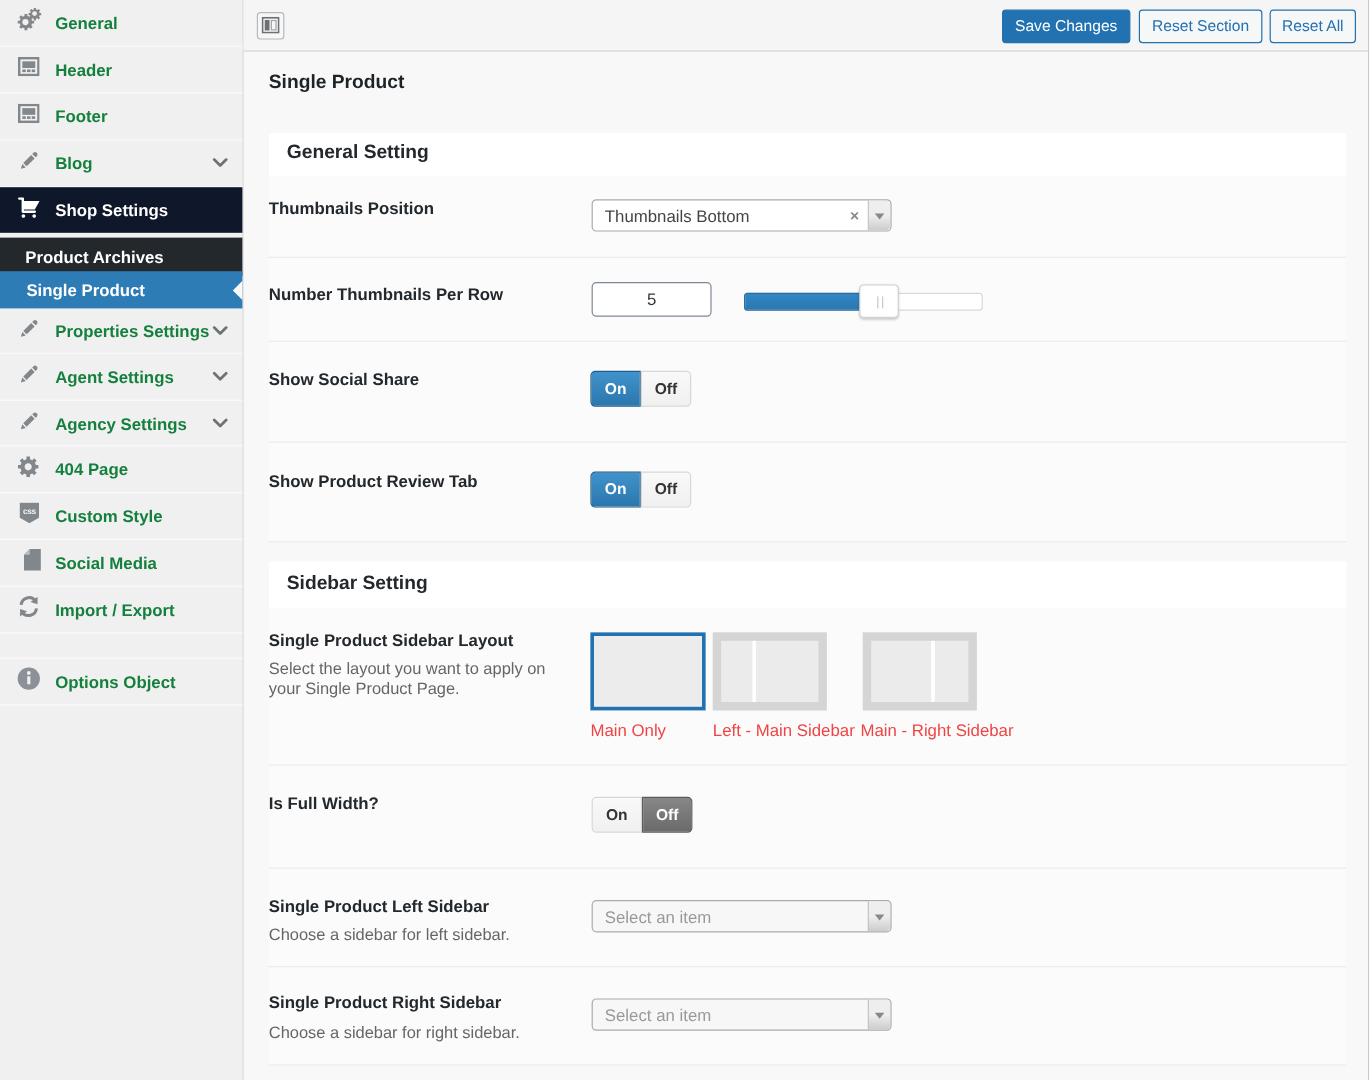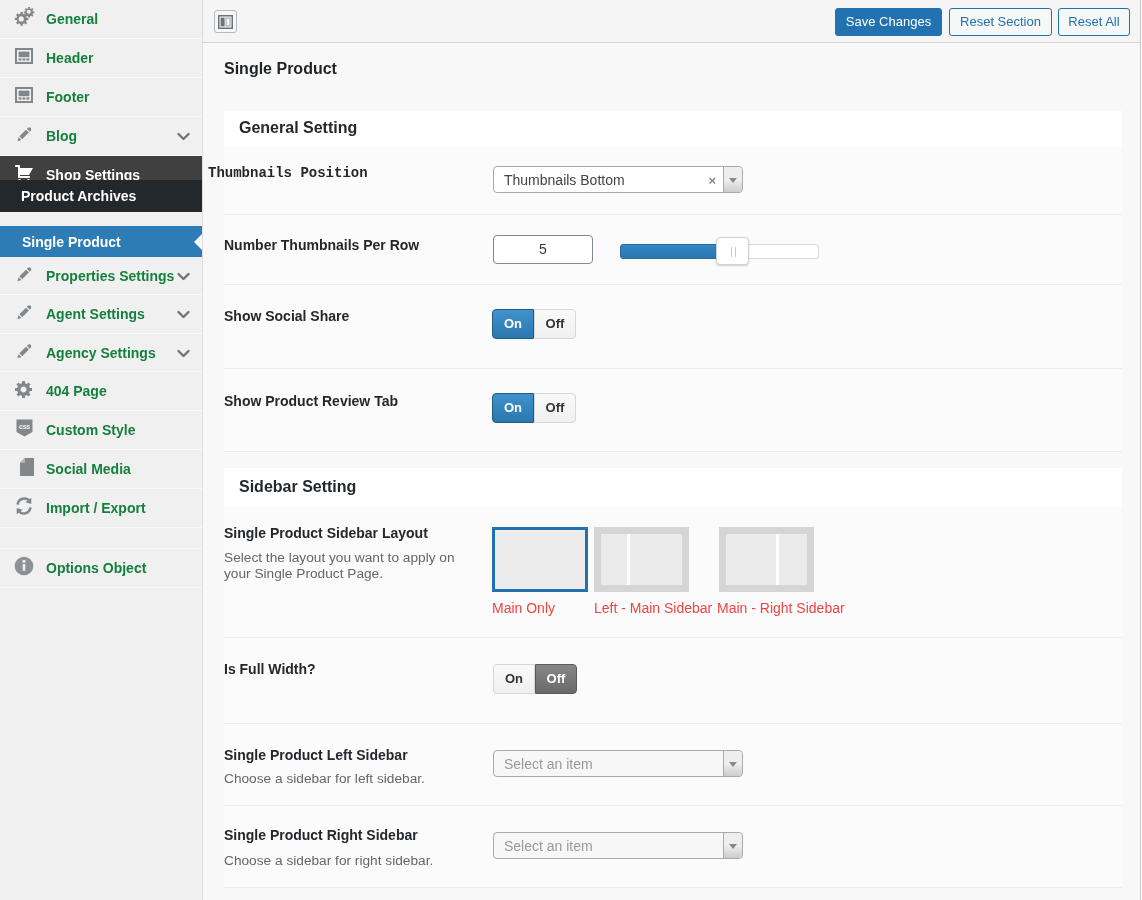--- a/index.html
+++ b/index.html
@@ -6,21 +6,21 @@
 html,body { width:1142px; height:900px; overflow:hidden; }
 body { position:relative; background:#f8f8f8; }
 
 
 #sidebar { position:absolute; left:0; top:0; width:203px; height:900px; background:#f0f0f0; border-right:1px solid #ddd; }
 .mitem { position:absolute; left:0; width:202px; border-bottom:1px solid #fafafa; }
 .mitem .txt { position:absolute; left:46px; top:50%; transform:translateY(-50%); font-size:14px; font-weight:bold; color:#15803d; }
 .mitem .ico { position:absolute; left:14px; top:50%; transform:translateY(-50%); width:20px; text-align:center; }
 .mitem .chev { position:absolute; right:12px; top:50%; transform:translateY(-50%); }
 .mitem.h39 { height:39px; }
-.m-gray { background:#404040; }
+.m-gray { background:#0f172a; }
 .m-gray .txt { color:#fff; text-shadow:0 -1px 0 rgba(0,0,0,0.25); }
 .m-dark { background:#23282d; }
 .m-dark .txt { position:absolute; left:21px; top:50%; transform:translateY(-50%); font-size:14px; font-weight:bold; color:#fff; }
 .m-blue { background:#2e7cb5; }
 .m-blue .txt { position:absolute; left:22px; top:50%; transform:translateY(-50%); font-size:14px; font-weight:bold; color:#fff; }
 .m-blue .notch { position:absolute; right:0; top:50%; margin-top:-8px; width:0; height:0; border-top:8px solid transparent; border-bottom:8px solid transparent; border-right:8px solid #f9f9f9; }
 
 
 #topbar { position:absolute; left:203px; right:0; top:0; height:43px; background:#f5f5f5; border-bottom:1px solid #d4d4d4; }
 #layoutbtn { position:absolute; left:11px; top:10px; width:23px; height:23px; background:#f7f7f7; border:1px solid #b4b9be; border-radius:3px; text-align:center; line-height:20px; }
@@ -121,21 +121,21 @@
     <span class="chev"><svg width="13" height="9" viewBox="0 0 13 9">
           <path d="M1.5 2 L6.5 7 L11.5 2" stroke="#6e7377" stroke-width="2.3" fill="none" stroke-linecap="round" stroke-linejoin="round"></path>
         </svg></span>
   </div>
   <div class="mitem m-gray" style="top:156px; height:38px; border-bottom:none;">
     <span class="ico"><svg width="20" height="20" viewBox="0 0 20 20">
           <path fill="#fff" d="M6 13h9c.55 0 1 .45 1 1s-.45 1-1 1H5c-.55 0-1-.45-1-1V4H2c-.55 0-1-.45-1-1s.45-1 1-1h3c.55 0 1 .45 1 1v2h13l-4 7H6v1zm-.5 3c.83 0 1.5.67 1.5 1.5S6.33 19 5.5 19 4 18.33 4 17.5 4.67 16 5.5 16zm9 0c.83 0 1.5.67 1.5 1.5s-.67 1.5-1.5 1.5-1.5-.67-1.5-1.5.67-1.5 1.5-1.5z"></path>
         </svg></span>
     <span class="txt">Shop Settings</span>
   </div>
-  <div class="mitem m-dark" style="top:180px; height:32px; border-bottom:none;">
+  <div class="mitem m-dark" style="top:198px; height:32px; border-bottom:none;">
     <span class="txt">Product Archives</span>
   </div>
   <div class="mitem m-blue" style="top:226px; height:31px; border-bottom:none;">
     <span class="txt">Single Product</span>
     <span class="notch"></span>
   </div>
   <div class="mitem" style="top:257px; height:38px;">
     <span class="ico"><svg width="19" height="19" viewBox="0 0 20 20">
           <g fill="#82878c">
             <path d="M4.6 12.4 L11.6 5.4 L14.6 8.4 L7.6 15.4 Z"></path>
@@ -230,21 +230,21 @@
 <div id="h1">Single Product</div>
 
 <div class="secbar" style="top:111px; height:36px;">
     <span>General Setting</span>
   </div>
 <div class="rowsbox" style="top:147px; height:305px; border-bottom:1px solid #ececec;"></div>
 <div class="sep" style="top:214px;"></div>
 <div class="sep" style="top:284px;"></div>
 <div class="sep" style="top:368px;"></div>
 
-<div class="flabel" style="left:208px; top:165px;font-family:Liberation Mono, monospace;">Thumbnails Position</div>
+<div class="flabel" style="left:224px; top:165px;">Thumbnails Position</div>
 <div class="sel2" style="left:493px; top:166px;">
   <span class="val">Thumbnails Bottom</span>
   <span class="clr">×</span>
   <span class="arr"></span>
 </div>
 
 <div class="flabel" style="left:224px; top:237px;">Number Thumbnails Per Row</div>
 <div id="numin">5</div>
 <div id="sl-track"></div>
 <div id="sl-fill"></div>

